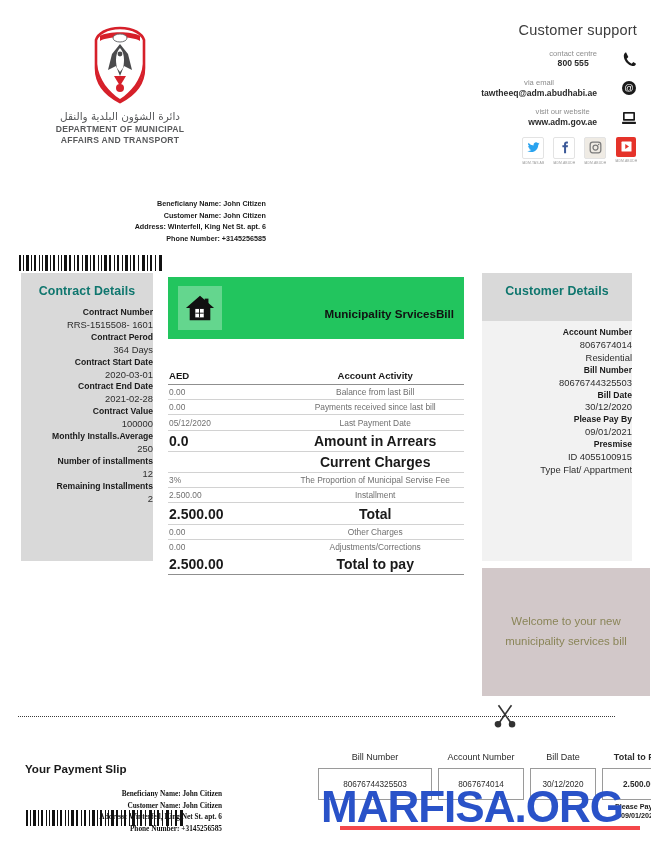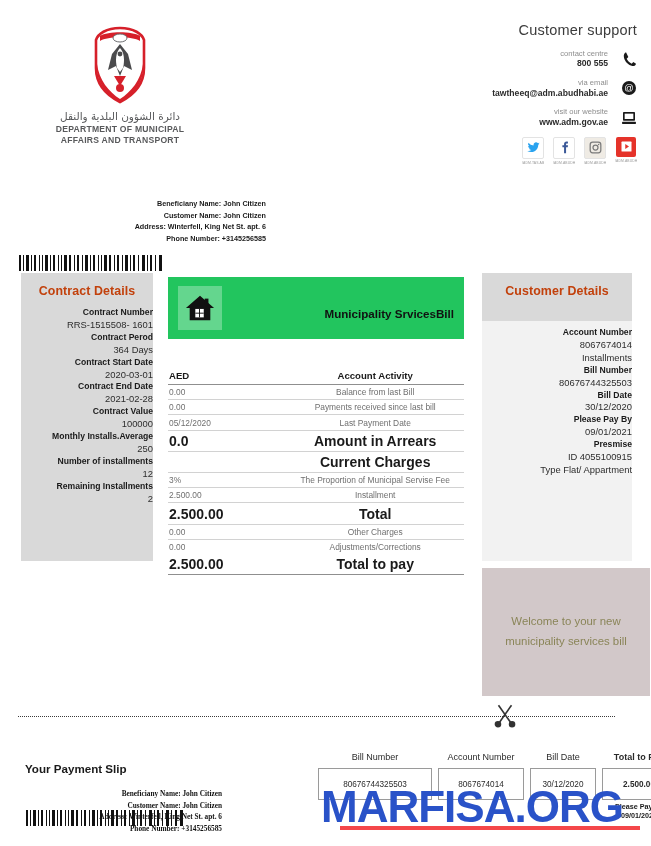--- a/index.html
+++ b/index.html
@@ -21,21 +21,21 @@
     font-size:10.5px;color:#58595b;direction:rtl;margin-top:4px;letter-spacing:.3px;
   }
   .logo-en{
     font-size:8.6px;font-weight:bold;color:#58595b;line-height:1.32;margin-top:2px;
     letter-spacing:.25px;
   }
 
   .support{position:absolute;right:14px;top:22px;width:240px;text-align:right;}
   .support-title{font-size:14.5px;color:#3b3b3b;letter-spacing:.2px;margin-bottom:11px;}
   .support-row{display:flex;align-items:center;justify-content:flex-end;margin-bottom:9px;}
-  .support-txt{text-align:right;line-height:1.25;margin-right:13px;}
+  .support-txt{text-align:center;line-height:1.25;margin-right:24px;}
   .sup-small{font-size:7.6px;color:#8d8d8d;}
   .sup-big{font-size:8.6px;font-weight:bold;color:#2b2b2b;}
   .sup-ico{width:16px;height:16px;flex:0 0 16px;}
 
   .social{display:flex;justify-content:flex-end;gap:9px;margin-top:4px;}
   .soc-item{width:22px;text-align:center;}
   .soc-box{width:20px;height:20px;border-radius:2px;display:flex;align-items:center;
            justify-content:center;margin:0 auto;}
   .soc-cap{font-size:3.4px;color:#9a9a9a;margin-top:2px;letter-spacing:.1px;
            transform:scaleY(1.25);white-space:nowrap;overflow:hidden;}
@@ -45,21 +45,21 @@
          line-height:1.62;text-align:right;color:#1a1a1a;}
 
   .barcode{position:absolute;left:18px;top:255px;width:146px;height:16px;}
   .barcode2{position:absolute;left:25px;top:810px;width:160px;height:16px;}
 
   
   .panel-contract{
     position:absolute;left:21px;top:273px;width:132px;height:288px;background:#d9d9d9;
   }
   .panel-title{font-size:12.4px;font-weight:bold;text-align:center;padding-top:11px;
-               color:#c2410c;letter-spacing:.1px;}
+               color:#0f766e;letter-spacing:.1px;}
   .kv{text-align:right;padding:0 0 0 6px;}
   .kv .k{font-size:8.6px;font-weight:bold;color:#1a1a1a;line-height:1.38;}
   .kv .v{font-size:9.4px;color:#2d2d2d;line-height:1.38;}
 
   .panel-customer{
     position:absolute;left:482px;top:273px;width:150px;height:288px;background:#f2f2f2;
   }
   .cust-head{background:#d9d9d9;height:48px;}
   .cust-body{padding-top:6px;}
 
@@ -377,21 +377,21 @@
   <div class="panel-customer">
     <div class="cust-head">
       <div class="panel-title">Customer Details</div>
     </div>
     <div class="kv cust-body">
       <div>
         <div class="k">Account Number</div>
         <div class="v">8067674014</div>
       </div>
       <div>
-        <div class="v">Installments</div>
+        <div class="v">Residential</div>
       </div>
       <div>
         <div class="k">Bill Number</div>
         <div class="v">80676744325503</div>
       </div>
       <div>
         <div class="k">Bill Date</div>
         <div class="v">30/12/2020</div>
       </div>
       <div>

